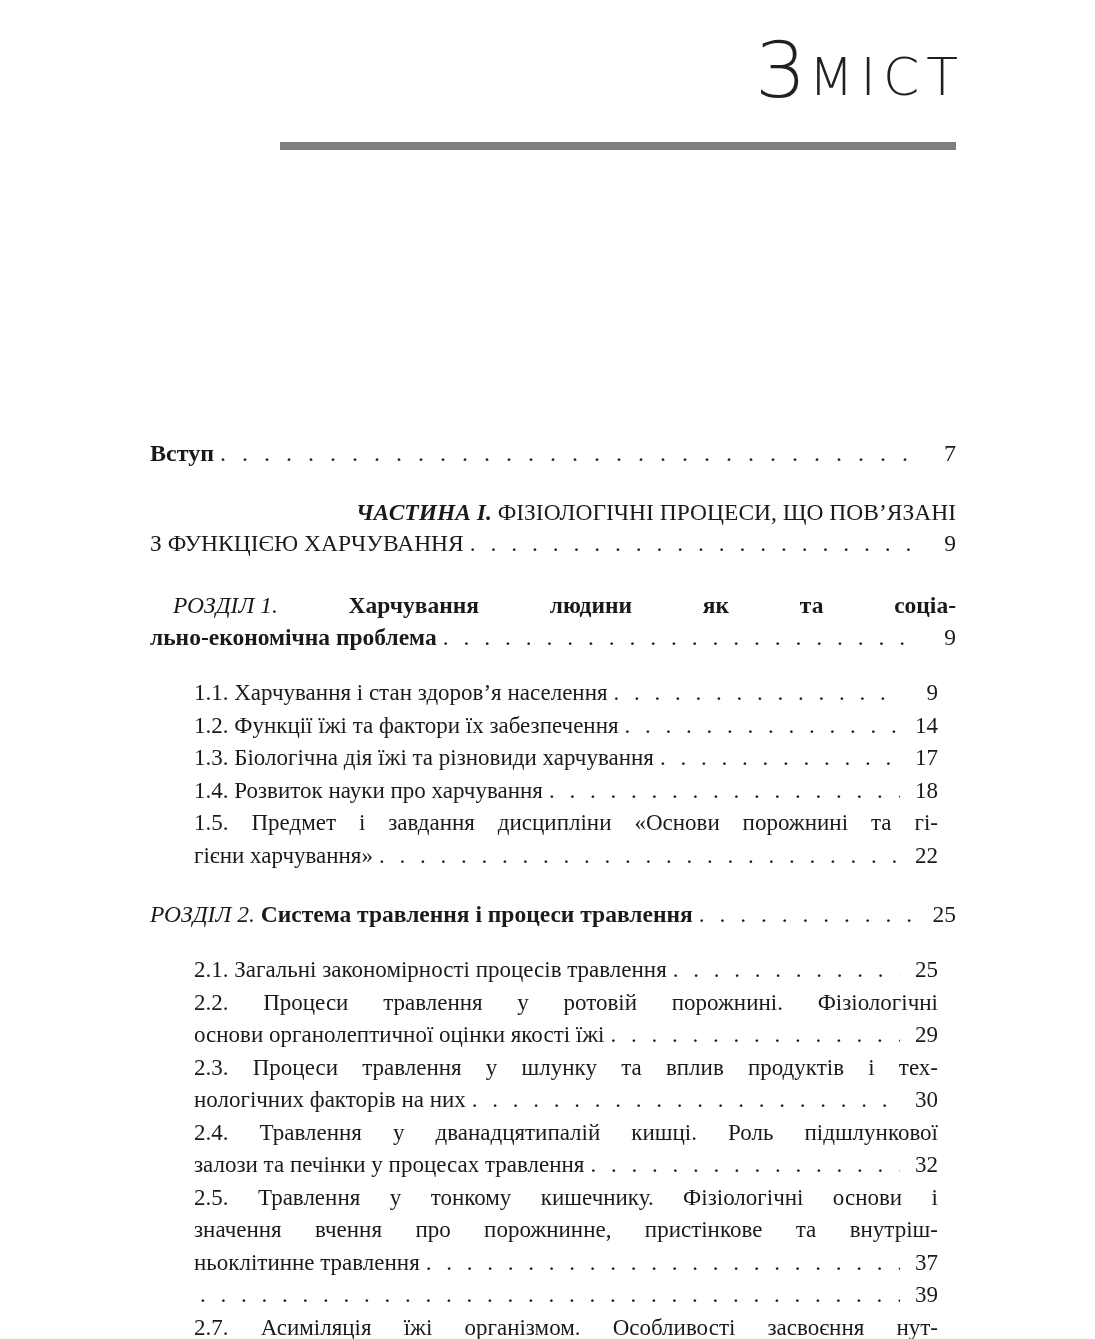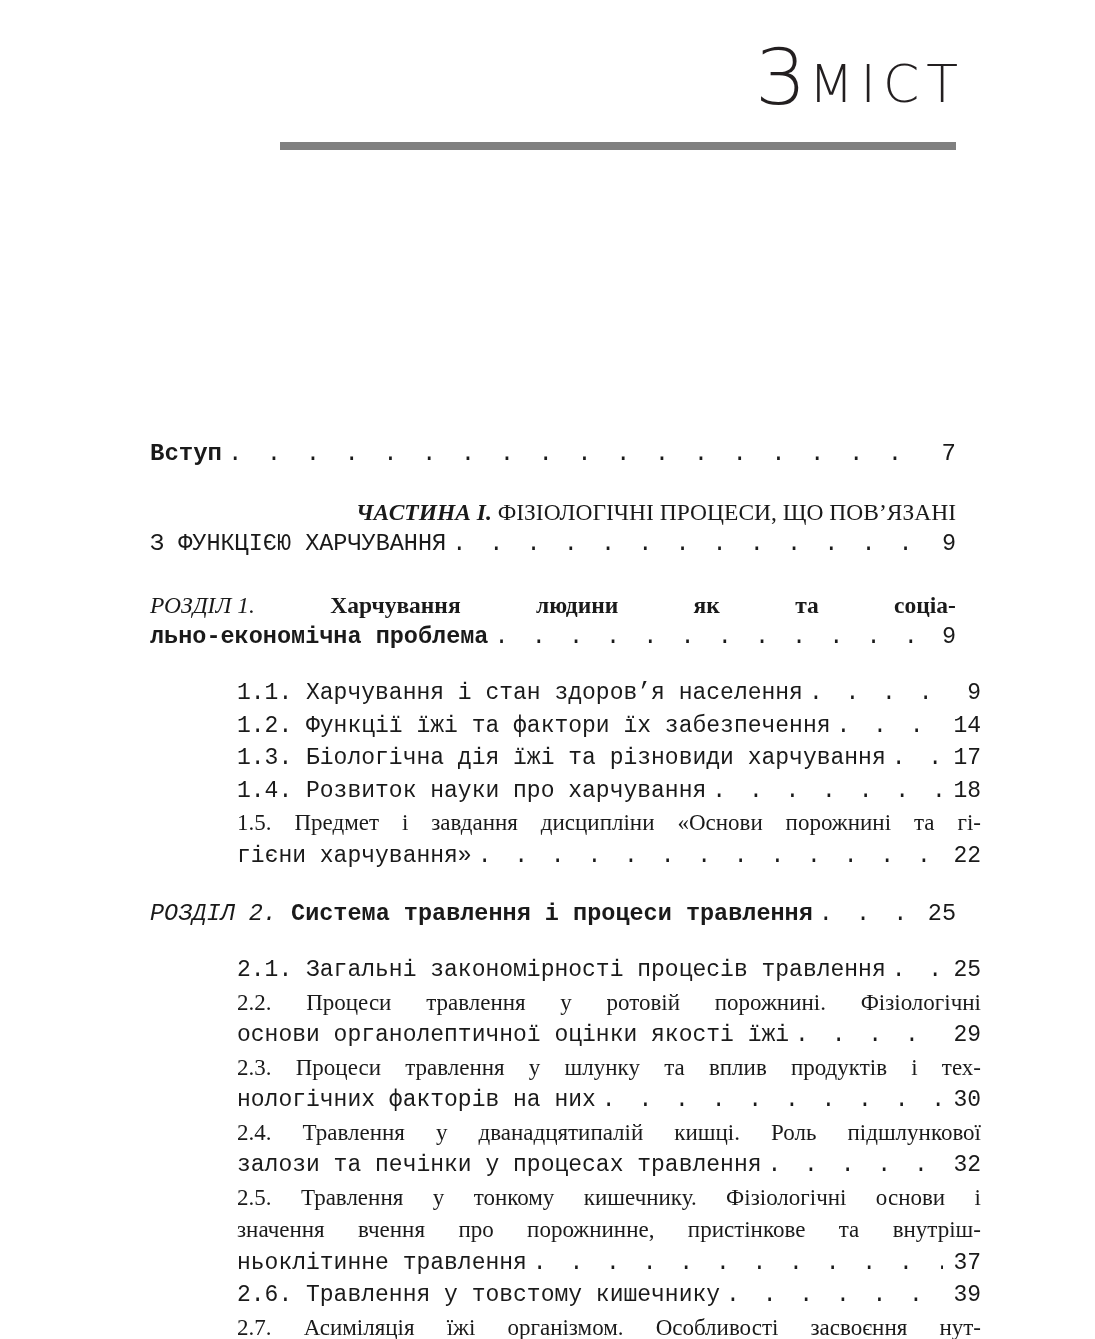--- a/index.html
+++ b/index.html
@@ -13,21 +13,21 @@
     position: relative;
     font-family: "Liberation Serif", "DejaVu Serif", serif;
     color: #1a1a1a;
     overflow: hidden;
   }
 
   
   .title-block {
     position: absolute;
     left: 0;
-    top: 40px;
+    top: 33px;
     width: 965px;
     text-align: right;
   }
   .title-text {
     font-family: "DejaVu Sans", "Liberation Sans", sans-serif;
     font-weight: 300;
     font-size: 52px;
     letter-spacing: 7px;
     color: #231f20;
     line-height: 1;
@@ -58,21 +58,20 @@
 
   .entry {
     position: relative;
   }
 
   
   .line {
     display: flex;
     align-items: center;
     width: 100%;
-    font-family: Liberation Mono, monospace;
   }
   .line .txt {
     white-space: pre;
   }
   .line .leader {
     flex: 1 1 auto;
     overflow: hidden;
     white-space: nowrap;
     margin: 0 4px 0 6px;
     letter-spacing: 4.5px;
@@ -125,27 +124,27 @@
     font-weight: normal;
   }
   .entry-chapter .chap-title {
     font-weight: bold;
   }
   .entry-chapter .justify-row {
     display: flex;
     justify-content: space-between;
     width: 100%;
   }
-  .entry-chapter .justify-row .w { white-space: pre; }
+  .entry-chapter .justify-row .w { white-space: pre; margin-left: 23px; }
   .entry-chapter .leader { font-weight: normal; }
   .entry-chapter .pg { font-weight: normal; }
 
   
   .subs {
-    margin-left: 87px;
+    margin-left: 44px;
     width: 744px;
     font-size: 23px;
     line-height: 32.5px;
   }
   .sub { margin: 0; }
   .sub .justify-row {
     display: flex;
     justify-content: space-between;
     width: 100%;
   }
@@ -327,21 +326,20 @@
           <span class="w">внутріш-</span>
         </div>
         <div class="line">
           <span class="txt"><span>ньоклітинне травлення</span></span>
           <span class="leader"></span>
           <span class="pg">37</span>
         </div>
       </div>
       <div class="sub">
         <div class="line">
-          <span class="txt"><span>2.6. Травлення у товстому кишечнику</span></span>
           <span class="leader"></span>
           <span class="pg">39</span>
         </div>
       </div>
       <div class="sub">
         <div class="justify-row">
           <span class="w">2.7.</span>
           <span class="w">Асиміляція</span>
           <span class="w">їжі</span>
           <span class="w">організмом.</span>

